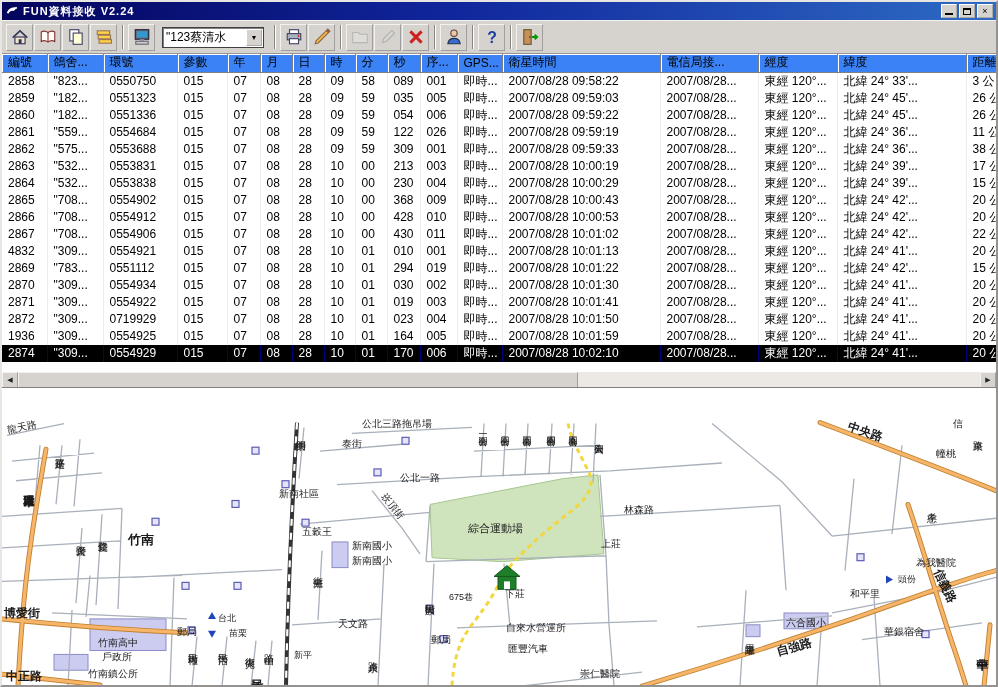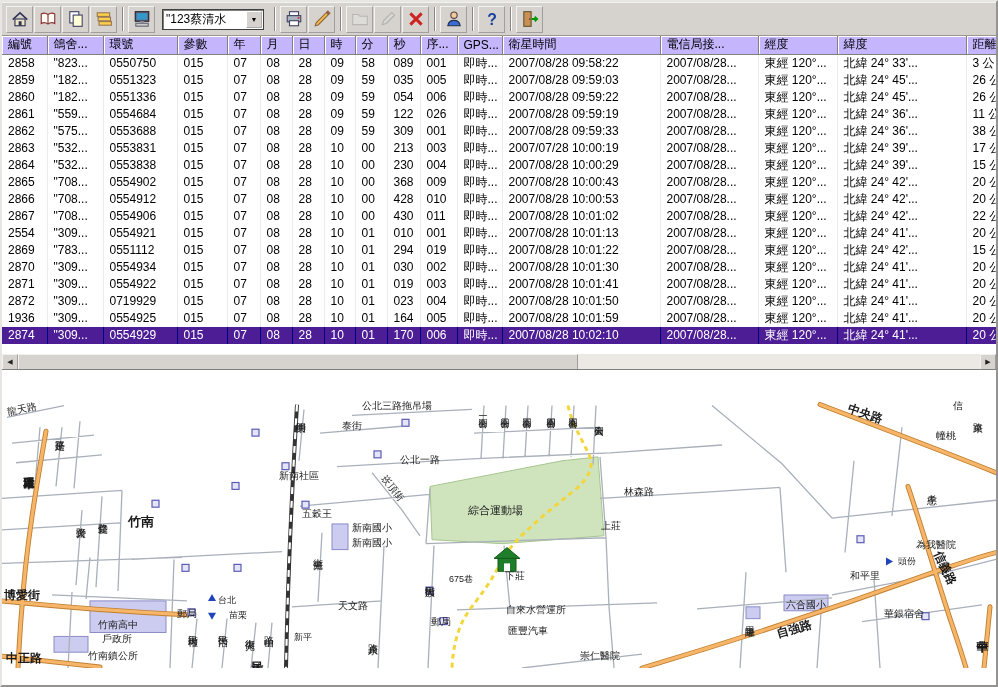--- a/index.html
+++ b/index.html
@@ -31,25 +31,25 @@
   .combo { width:102px; height:21px; margin:0 6px; background:#fff; border:1px solid #404040;
            box-shadow:inset 1px 1px 0 #808080; display:flex; align-items:center; }
   .combo .cval { flex:1; font-size:12px; padding-left:3px; white-space:nowrap; overflow:hidden; }
   .combo .cbtn { width:16px; height:17px; margin-right:1px; background:#d6d3ce; border:1px outset #fff;
                  font-size:7px; display:flex; align-items:center; justify-content:center; }
 
   
   .table-wrap { height:317px; flex:0 0 317px; background:#fff; overflow:hidden; }
   table { border-collapse:collapse; table-layout:fixed; width:994px; }
   th { height:18px; font-size:12px; font-weight:normal; text-align:left; padding:0 0 0 6px;
-       background:#c4b5fd; border-right:1px solid #808080; border-bottom:1px solid #808080;
+       background:#3b82f6; border-right:1px solid #808080; border-bottom:1px solid #808080;
        box-shadow:inset 1px 1px 0 #fff; white-space:nowrap; overflow:hidden;margin-left:44px; }
   td { height:17px; font-size:12px; padding:0 0 0 6px; white-space:nowrap; overflow:hidden;
        border-right:1px solid #ececec; color:#000; }
-  tr.selected td { background:#4c1d95; color:#fff; border-right-color:#000080; }
+  tr.selected td { background:#000000; color:#fff; border-right-color:#000080; }
 
   
   .hscroll { height:16px; flex:0 0 16px; display:flex; background:#ece9e4; border-top:1px solid #fff; }
   .sb-btn { width:16px; height:16px; background:#d6d3ce; border:1px outset #f4f2ef; font-size:7px;
             display:flex; align-items:center; justify-content:center; color:#222; }
   .sb-track { flex:1; position:relative; }
   .sb-thumb { position:absolute; left:0; top:0; width:560px; height:16px; background:#d6d3ce;
               border:1px outset #f4f2ef; }
 
   
@@ -64,20 +64,34 @@
   .park { fill:#cfe3bd; stroke:#a6c68e; }
   .bld  { fill:#ccccf0; stroke:#8a8ac8; }
   .poi  { fill:#e4e4fa; stroke:#5b5bb4; stroke-width:1.2; }
   .dir  { fill:#2244bb; }
 </style>
 </head>
 <body>
 
 <div class="window">
 
+  <div class="titlebar">
+    <svg class="ticon" viewBox="0 0 16 16">
+      <path d="M2 10 C4 5 9 3 14 4 L10 8 C8 7 5 8 4 11 Z" fill="#fff"></path>
+      <circle cx="12.5" cy="4.5" r="1.2" fill="#cfe"></circle>
+    </svg>
+    <span class="ttext">FUN資料接收 V2.24</span>
+    <div class="tbtn">
+        <span class="minbar"></span>
+      </div>
+    <div class="tbtn">
+        <span class="maxbox"></span>
+      </div>
+    <div class="tbtn">×</div>
+  </div>
 
   <div class="toolbar">
     <div class="tb-btn">
       <svg viewBox="0 0 16 16">
           <path d="M1.5 8.5 8 2.5l6.5 6" fill="none" stroke="#335" stroke-width="1.4"></path>
           <rect x="3.5" y="8" width="9" height="6" fill="#eee6c8" stroke="#335"></rect>
           <rect x="6.8" y="10" width="2.6" height="4" fill="#335"></rect>
         </svg>
     </div>
     <div class="tb-btn">
@@ -310,21 +324,21 @@
             <td>0553831</td>
             <td>015</td>
             <td>07</td>
             <td>08</td>
             <td>28</td>
             <td>10</td>
             <td>00</td>
             <td>213</td>
             <td>003</td>
             <td>即時...</td>
-            <td>2007/07/28 10:00:19</td>
+            <td>2007/08/28 10:00:19</td>
             <td>2007/08/28...</td>
             <td>東經 120°...</td>
             <td>北緯 24° 39'...</td>
             <td>17 公</td>
           </tr>
           <tr>
             <td>2864</td>
             <td>"532...</td>
             <td>0553838</td>
             <td>015</td>
@@ -393,21 +407,21 @@
             <td>430</td>
             <td>011</td>
             <td>即時...</td>
             <td>2007/08/28 10:01:02</td>
             <td>2007/08/28...</td>
             <td>東經 120°...</td>
             <td>北緯 24° 42'...</td>
             <td>22 公</td>
           </tr>
           <tr>
-            <td>2554</td>
+            <td>4832</td>
             <td>"309...</td>
             <td>0554921</td>
             <td>015</td>
             <td>07</td>
             <td>08</td>
             <td>28</td>
             <td>10</td>
             <td>01</td>
             <td>010</td>
             <td>001</td>

